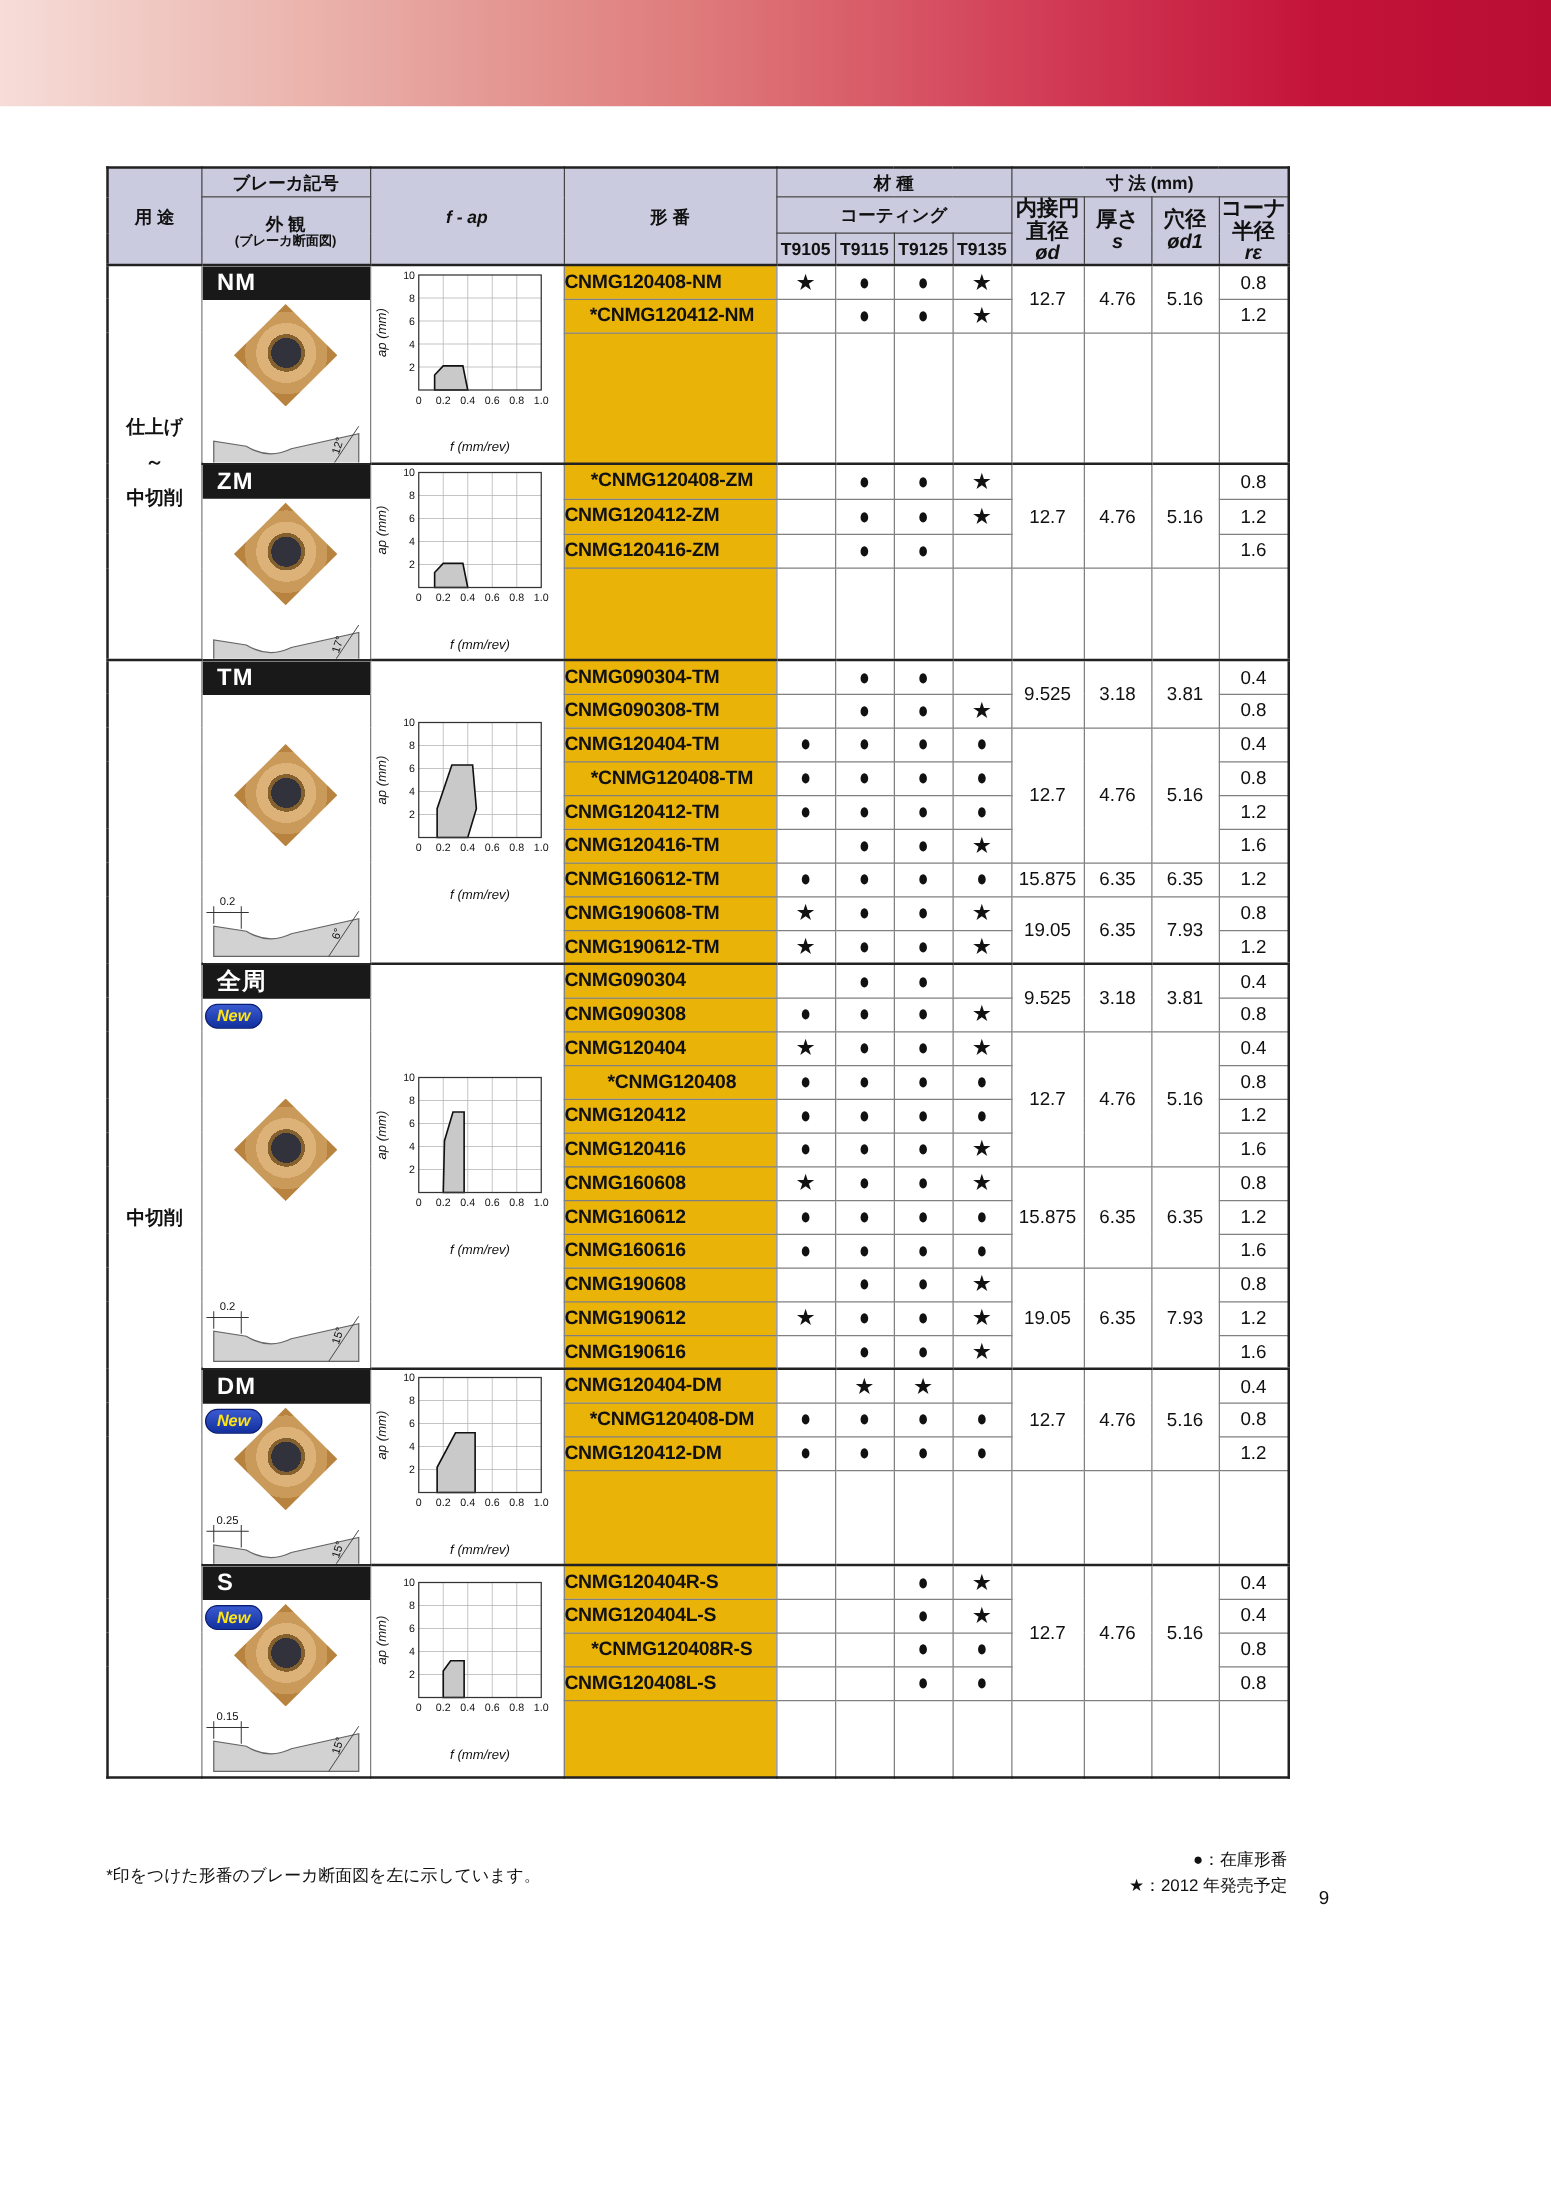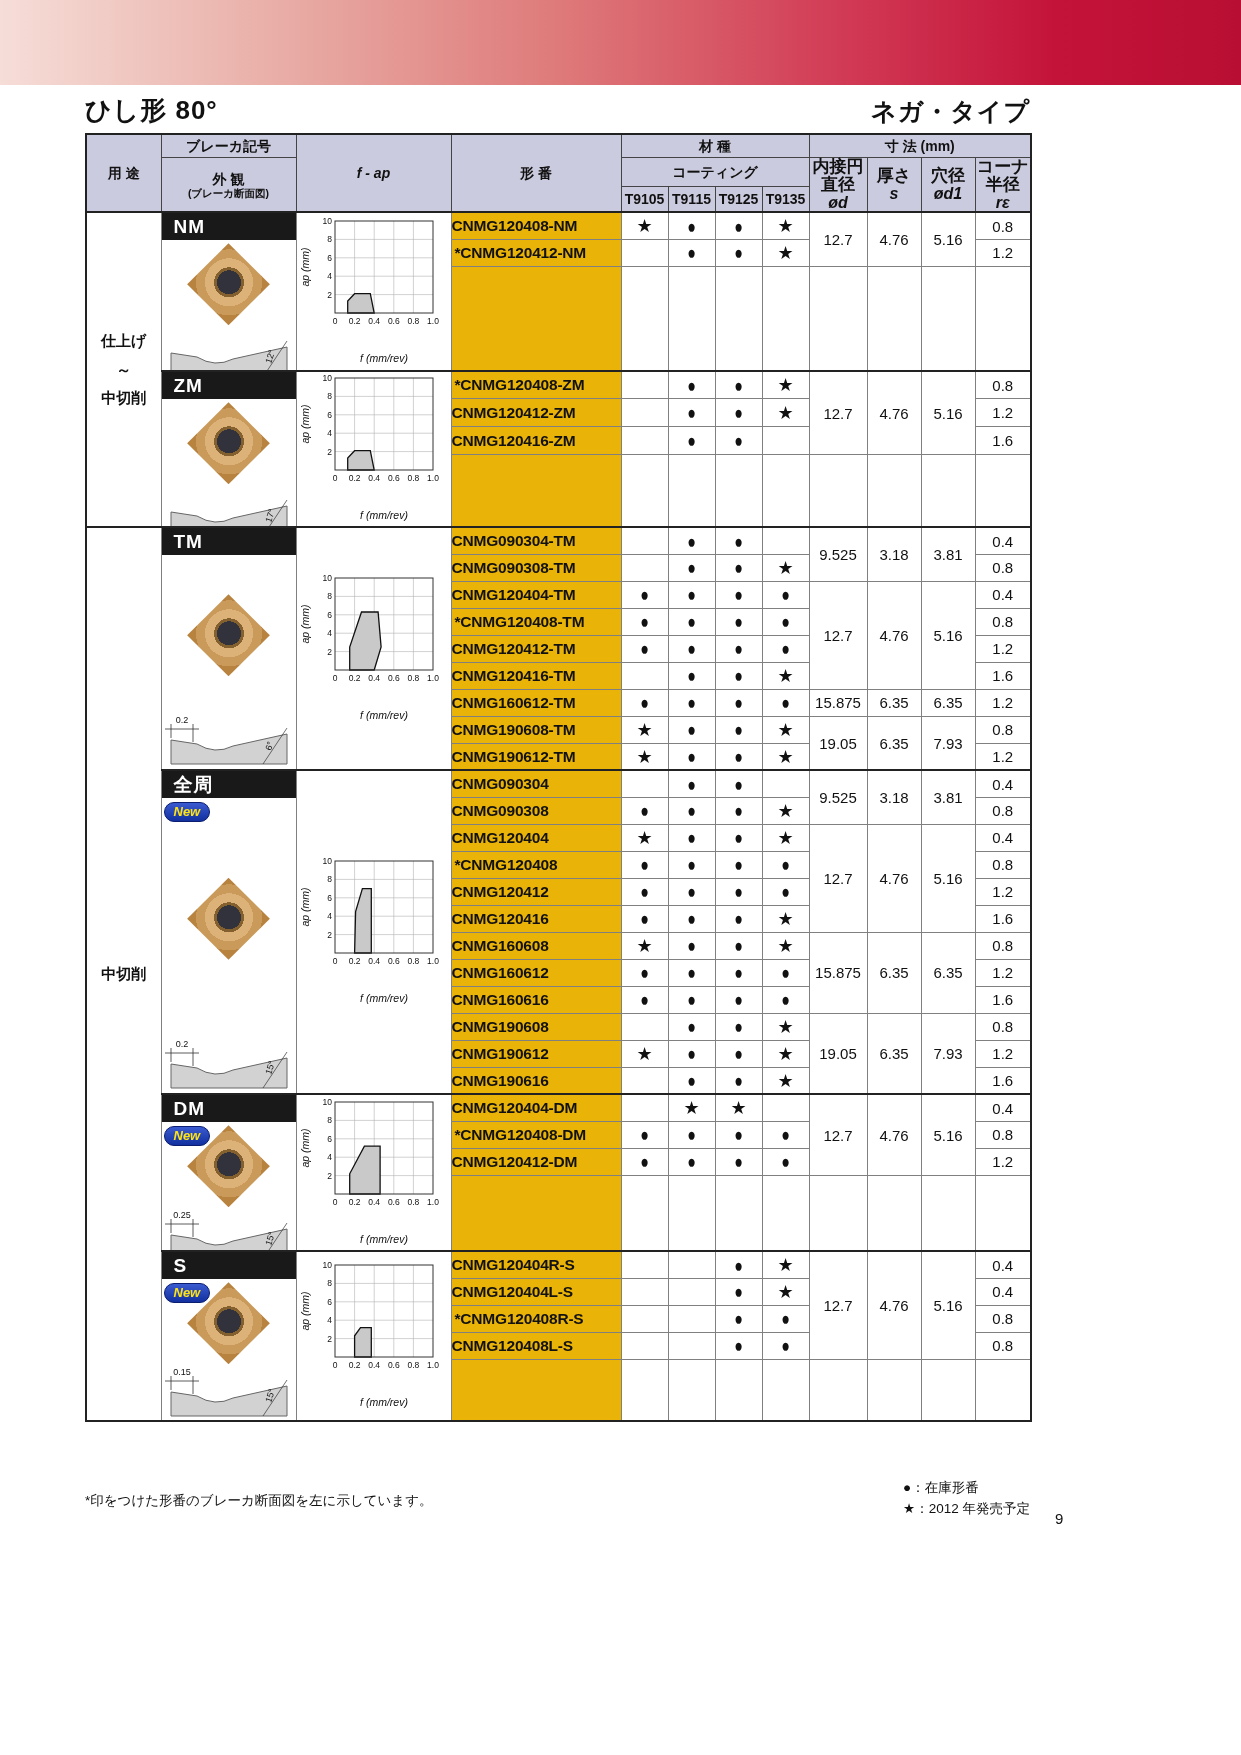--- a/index.html
+++ b/index.html
@@ -34,41 +34,37 @@
         border-radius:11px;border:1px solid #0a1d70;z-index:2;}
   .photo-wrap{flex:1 1 auto;display:flex;align-items:center;justify-content:center;min-height:0;}
   .insert-photo{width:88px;height:82px;flex:0 0 auto;
         background:radial-gradient(circle at 50% 48%, #32323c 0 12px, #85602f 12px 15px,
            #dcb279 15px 24px, #c99a59 24px 33px, #b8823f 33px 52px, #9a6a30 52px);
         clip-path:polygon(50% 0%, 97% 50%, 50% 100%, 3% 50%);}
   .profile{flex:0 0 auto;margin:0 auto 2px;}
   td.chart-cell{background:#fff;text-align:center;vertical-align:middle;}
   td.pn{background:#eab308;text-align:left;font-weight:bold;font-size:15.5px;white-space:nowrap;
         padding-left:14px;letter-spacing:-0.2px;}
-  td.pn.starred{padding-left:3px;}
+  td.pn.starred{padding-left:3px;text-align:center;}
   td.g{background:#fff;text-align:center;vertical-align:middle;font-size:15px;}
   td.g .dot{display:inline-block;transform:scale(0.95,1.25);font-size:15px;}
   td.g .star{font-size:18px;}
   td.d{background:#fff;text-align:center;vertical-align:middle;font-size:15px;}
   tr.section-start td{border-top:2px solid #222;}
 
   .footnote{position:absolute;left:85px;top:1492px;font-size:13.5px;}
-  .legend{position:absolute;right:211px;top:1478px;font-size:13.5px;line-height:1.55;}
+  .legend{position:absolute;right:211px;top:1478px;text-align:right;font-size:13.5px;line-height:1.55;}
   .pageno{position:absolute;left:1055px;top:1510px;font-size:15px;}
 </style>
 </head>
 <body>
 
 <div class="page">
   <div class="topbar"></div>
 
-  <div class="titlebar">
-    <div class="title-left">ひし形 80°</div>
-    <div class="title-right">ネガ・タイプ</div>
-  </div>
 
   <table class="cat">
     <colgroup>
       <col style="width:75px">
         <col style="width:135px">
         <col style="width:155px">
         <col style="width:170px">
       <col style="width:47px">
         <col style="width:47px">
         <col style="width:47px">

